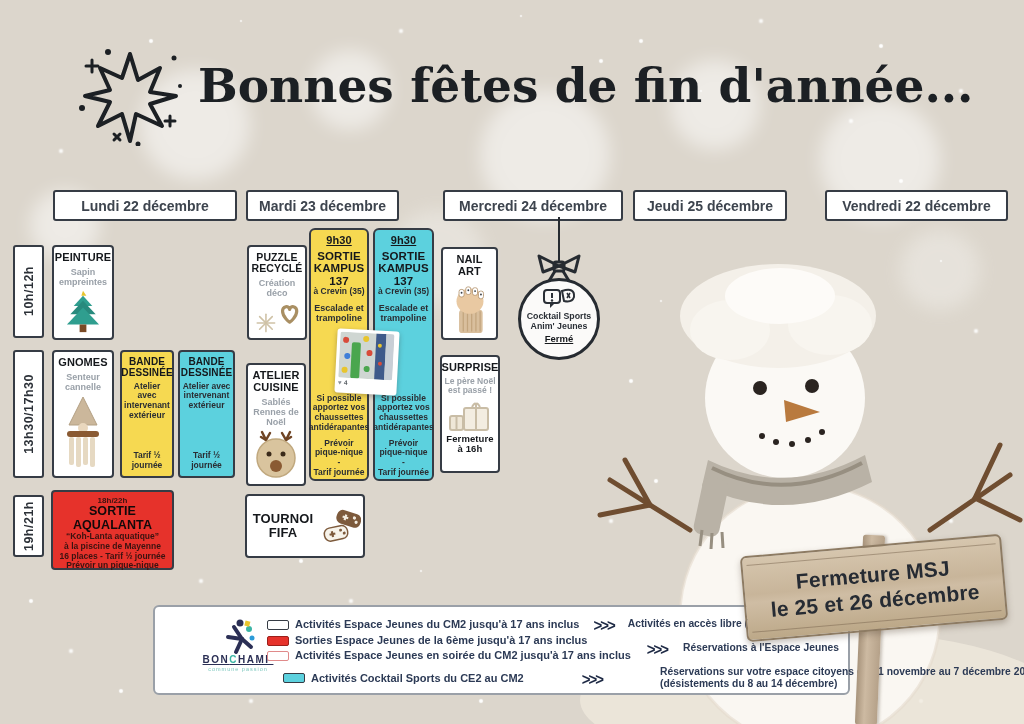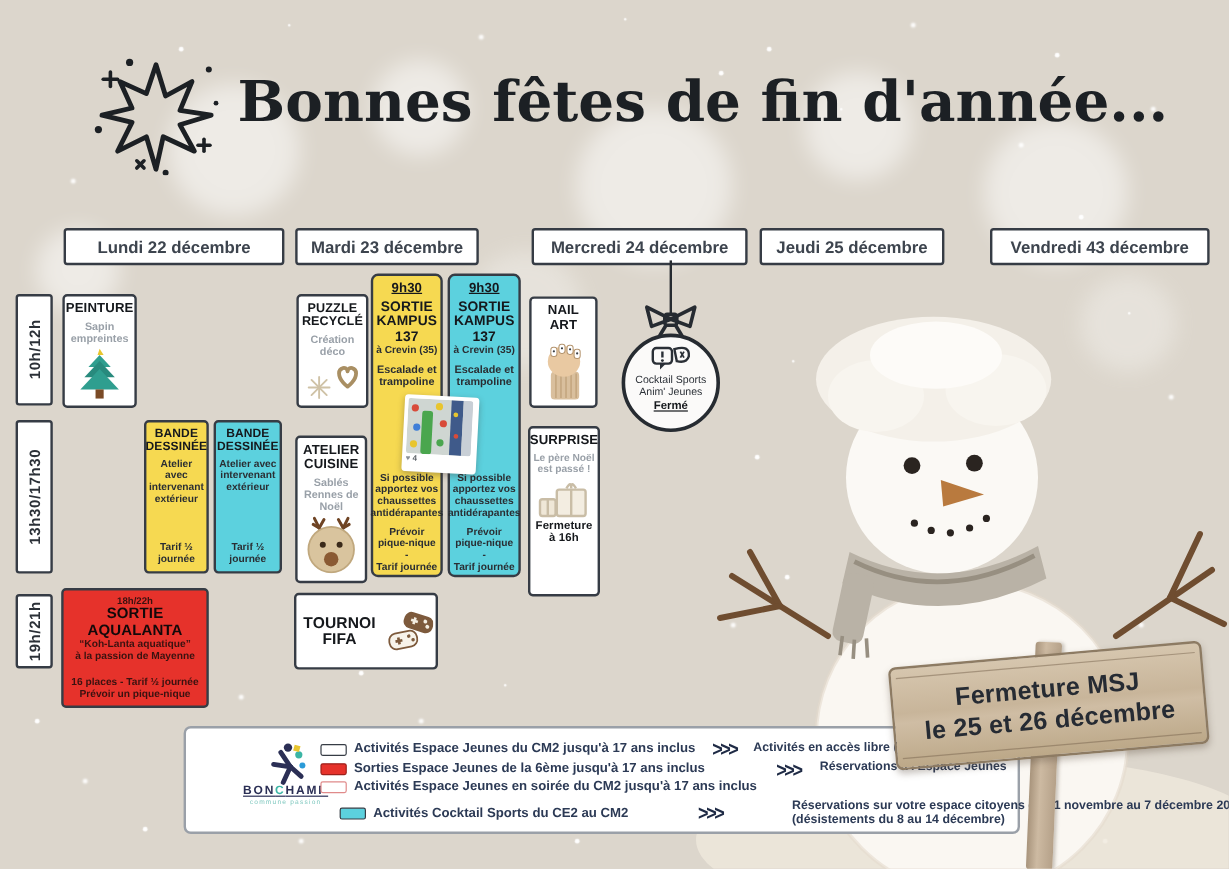--- a/index.html
+++ b/index.html
@@ -68,21 +68,21 @@
   .sw.white{background:#fff;}
   .sw.red{background:#e6322b;border-color:#9c1f1a;}
   .sw.redline{background:#fff;border-color:#e08a8a;}
   .sw.cyan{background:#5cd1de;}
   .sw.yellow{background:#f6d951;}
   .ornament{
     position:absolute;left:518px;top:278px;width:82px;height:82px;border-radius:50%;
     border:3px solid #262b31;background:rgba(255,255,255,0.88);box-sizing:border-box;z-index:4;
     display:flex;flex-direction:column;align-items:center;justify-content:flex-start;text-align:center;padding-top:6px;
   }
-  .ornament .otxt{font-size:8.8px;font-weight:400;color:#2b3037;line-height:1.18;}
+  .ornament .otxt{font-size:8.8px;font-weight:700;color:#2b3037;line-height:1.18;}
   .ornament .closed{font-size:9.5px;font-weight:800;color:#15181c;text-decoration:underline;margin-top:1px;}
   .photo{
     position:absolute;left:336px;top:330px;width:62px;height:64px;background:#fff;border-radius:3px;
     box-shadow:0 2px 5px rgba(60,50,40,0.35);transform:rotate(3deg);z-index:5;padding:3px;box-sizing:border-box;
     display:flex;flex-direction:column;
   }
   .photo .likebar{display:flex;align-items:center;gap:2px;font-size:6.5px;color:#5a6066;font-weight:700;padding-top:1px;}
   .sign{position:absolute;left:735px;top:505px;width:290px;height:220px;z-index:7;}
   .post{
     position:absolute;left:124px;top:30px;width:22px;height:190px;transform:rotate(2.5deg);
@@ -180,21 +180,21 @@
         <circle cx="60" cy="98" r="2.5"></circle>
         <circle cx="102" cy="40" r="2"></circle>
     </g>
   </svg>
   <div class="title">Bonnes fêtes de fin d'année...</div>
 
   <div class="day" style="left:53px;width:184px;">Lundi 22 décembre</div>
   <div class="day" style="left:246px;width:153px;">Mardi 23 décembre</div>
   <div class="day" style="left:443px;width:180px;">Mercredi 24 décembre</div>
   <div class="day" style="left:633px;width:154px;">Jeudi 25 décembre</div>
-  <div class="day" style="left:825px;width:183px;">Vendredi 43 décembre</div>
+  <div class="day" style="left:825px;width:183px;">Vendredi 22 décembre</div>
 
   <div class="time" style="top:245px;height:93px;">
       <span>10h/12h</span>
     </div>
   <div class="time" style="top:350px;height:128px;">
       <span>13h30/17h30</span>
     </div>
   <div class="time" style="top:495px;height:62px;">
       <span>19h/21h</span>
     </div>
@@ -204,40 +204,56 @@
     <div class="sub">Sapin empreintes</div>
     <svg width="46" height="52" viewBox="0 0 46 52" style="margin-top:2px;">
       <polygon points="23,2 27,8 21,8" fill="#e8c52e"></polygon>
       <polygon points="23,8 34,20 12,20" fill="#2f9e8f"></polygon>
       <polygon points="23,14 38,30 8,30" fill="#288a7d"></polygon>
       <polygon points="23,22 42,42 4,42" fill="#2f9e8f"></polygon>
       <rect x="19" y="42" width="8" height="9" fill="#7a4a26"></rect>
     </svg>
   </div>
 
+  <div class="card" style="left:52px;top:350px;width:62px;height:128px;">
+    <div class="t">GNOMES</div>
+    <div class="sub">Senteur cannelle</div>
+    <svg width="48" height="74" viewBox="0 0 48 74" style="margin-top:3px;">
+      <polygon points="24,2 38,30 10,30" fill="#cbb79b" stroke="#b3a084" stroke-width="1"></polygon>
+      <circle cx="24" cy="33" r="5" fill="#e9d7bd"></circle>
+      <rect x="8" y="36" width="32" height="6" rx="3" fill="#8a5a33"></rect>
+      <g fill="#ead fbd"></g>
+      <g fill="#e6d9c2">
+        <rect x="10" y="42" width="5" height="28" rx="2"></rect>
+          <rect x="17" y="42" width="5" height="30" rx="2"></rect>
+        <rect x="24" y="42" width="5" height="28" rx="2"></rect>
+          <rect x="31" y="42" width="5" height="30" rx="2"></rect>
+      </g>
+    </svg>
+  </div>
 
   <div class="card yellow" style="left:120px;top:350px;width:54px;height:128px;">
     <div class="t" style="font-size:10px;">BANDE DESSINÉE</div>
     <div class="small" style="margin-top:3px;">Atelier avec intervenant extérieur</div>
     <div class="spacer"></div>
     <div class="small">Tarif ½ journée</div>
   </div>
 
   <div class="card cyan" style="left:178px;top:350px;width:57px;height:128px;">
     <div class="t" style="font-size:10px;">BANDE DESSINÉE</div>
     <div class="small" style="margin-top:3px;">Atelier avec intervenant extérieur</div>
     <div class="spacer"></div>
     <div class="small">Tarif ½ journée</div>
   </div>
 
-  <div class="card red" style="left:51px;top:490px;width:123px;height:100px;padding:4px;">
+  <div class="card red" style="left:51px;top:490px;width:123px;height:80px;padding:4px;">
     <div class="small" style="color:#3a1210;font-size:8px;">18h/22h</div>
     <div class="t" style="font-size:12.5px;color:#12090a;">SORTIE AQUALANTA</div>
     <div class="small" style="color:#3a1210;">“Koh-Lanta aquatique”</div>
-    <div class="small" style="color:#3a1210;">à la passion de Mayenne</div>
+    <div class="small" style="color:#3a1210;">à la piscine de Mayenne</div>
     <div class="spacer"></div>
     <div class="small" style="color:#3a1210;">16 places - Tarif ½ journée</div>
     <div class="small" style="color:#3a1210;">Prévoir un pique-nique</div>
   </div>
 
   <div class="card" style="left:247px;top:245px;width:60px;height:95px;">
     <div class="t" style="font-size:10.5px;">PUZZLE RECYCLÉ</div>
     <div class="sub">Création déco</div>
     <svg width="52" height="42" viewBox="0 0 52 42" style="margin-top:2px;">
       <g stroke="#cfc2a6" stroke-width="2" stroke-linecap="round">
@@ -352,21 +368,21 @@
       </g>
       <g fill="#3a3f46">
           <circle cx="11" cy="14" r="1.1"></circle>
           <circle cx="19" cy="11" r="1.1"></circle>
           <circle cx="27" cy="12" r="1.1"></circle>
           <circle cx="34" cy="16" r="1.1"></circle>
         </g>
     </svg>
   </div>
 
-  <div class="card" style="left:440px;top:355px;width:60px;height:142px;">
+  <div class="card" style="left:440px;top:355px;width:60px;height:118px;">
     <div class="t" style="font-size:11px;">SURPRISE</div>
     <div class="sub" style="font-size:8.5px;">Le père Noël est passé !</div>
     <svg width="44" height="34" viewBox="0 0 44 34" style="margin-top:2px;">
       <rect x="16" y="10" width="24" height="22" rx="2" fill="#f3ede1" stroke="#c9bda6" stroke-width="2"></rect>
       <line x1="28" y1="10" x2="28" y2="32" stroke="#c9bda6" stroke-width="2"></line>
       <path d="M24 9 Q28 2 28 9 Q28 2 32 9" fill="none" stroke="#c9bda6" stroke-width="2"></path>
       <rect x="2" y="18" width="13" height="14" rx="2" fill="#efe7d7" stroke="#c9bda6" stroke-width="2"></rect>
       <line x1="8.5" y1="18" x2="8.5" y2="32" stroke="#c9bda6" stroke-width="2"></line>
     </svg>
     <div class="t" style="font-size:9.5px;margin-top:2px;text-align:center;">Fermeture à 16h</div>
@@ -423,21 +439,21 @@
       <div class="logotag">commune passion</div>
     </div>
 
     <div class="lrow" style="position:absolute;left:112px;top:9px;">
       <span class="sw white"></span>
       <span class="ltext">Activités Espace Jeunes du CM2 jusqu'à 17 ans inclus</span>
       <span class="arrowtxt" style="margin-left:8px;">&gt;&gt;&gt;</span>
       <span class="lnote" style="margin-left:8px;">Activités en accès libre (sans réservation)</span>
     </div>
 
-    <div class="lrow" style="position:absolute;left:112px;top:27px;align-items:flex-start;">
+    <div class="lrow" style="position:absolute;left:112px;top:27px;align-items:center;">
       <div style="display:flex;flex-direction:column;gap:2px;">
         <div class="lrow">
             <span class="sw red"></span>
             <span class="ltext">Sorties Espace Jeunes de la 6ème jusqu'à 17 ans inclus</span>
           </div>
         <div class="lrow">
             <span class="sw redline"></span>
             <span class="ltext">Activités Espace Jeunes en soirée du CM2 jusqu'à 17 ans inclus</span>
           </div>
       </div>

